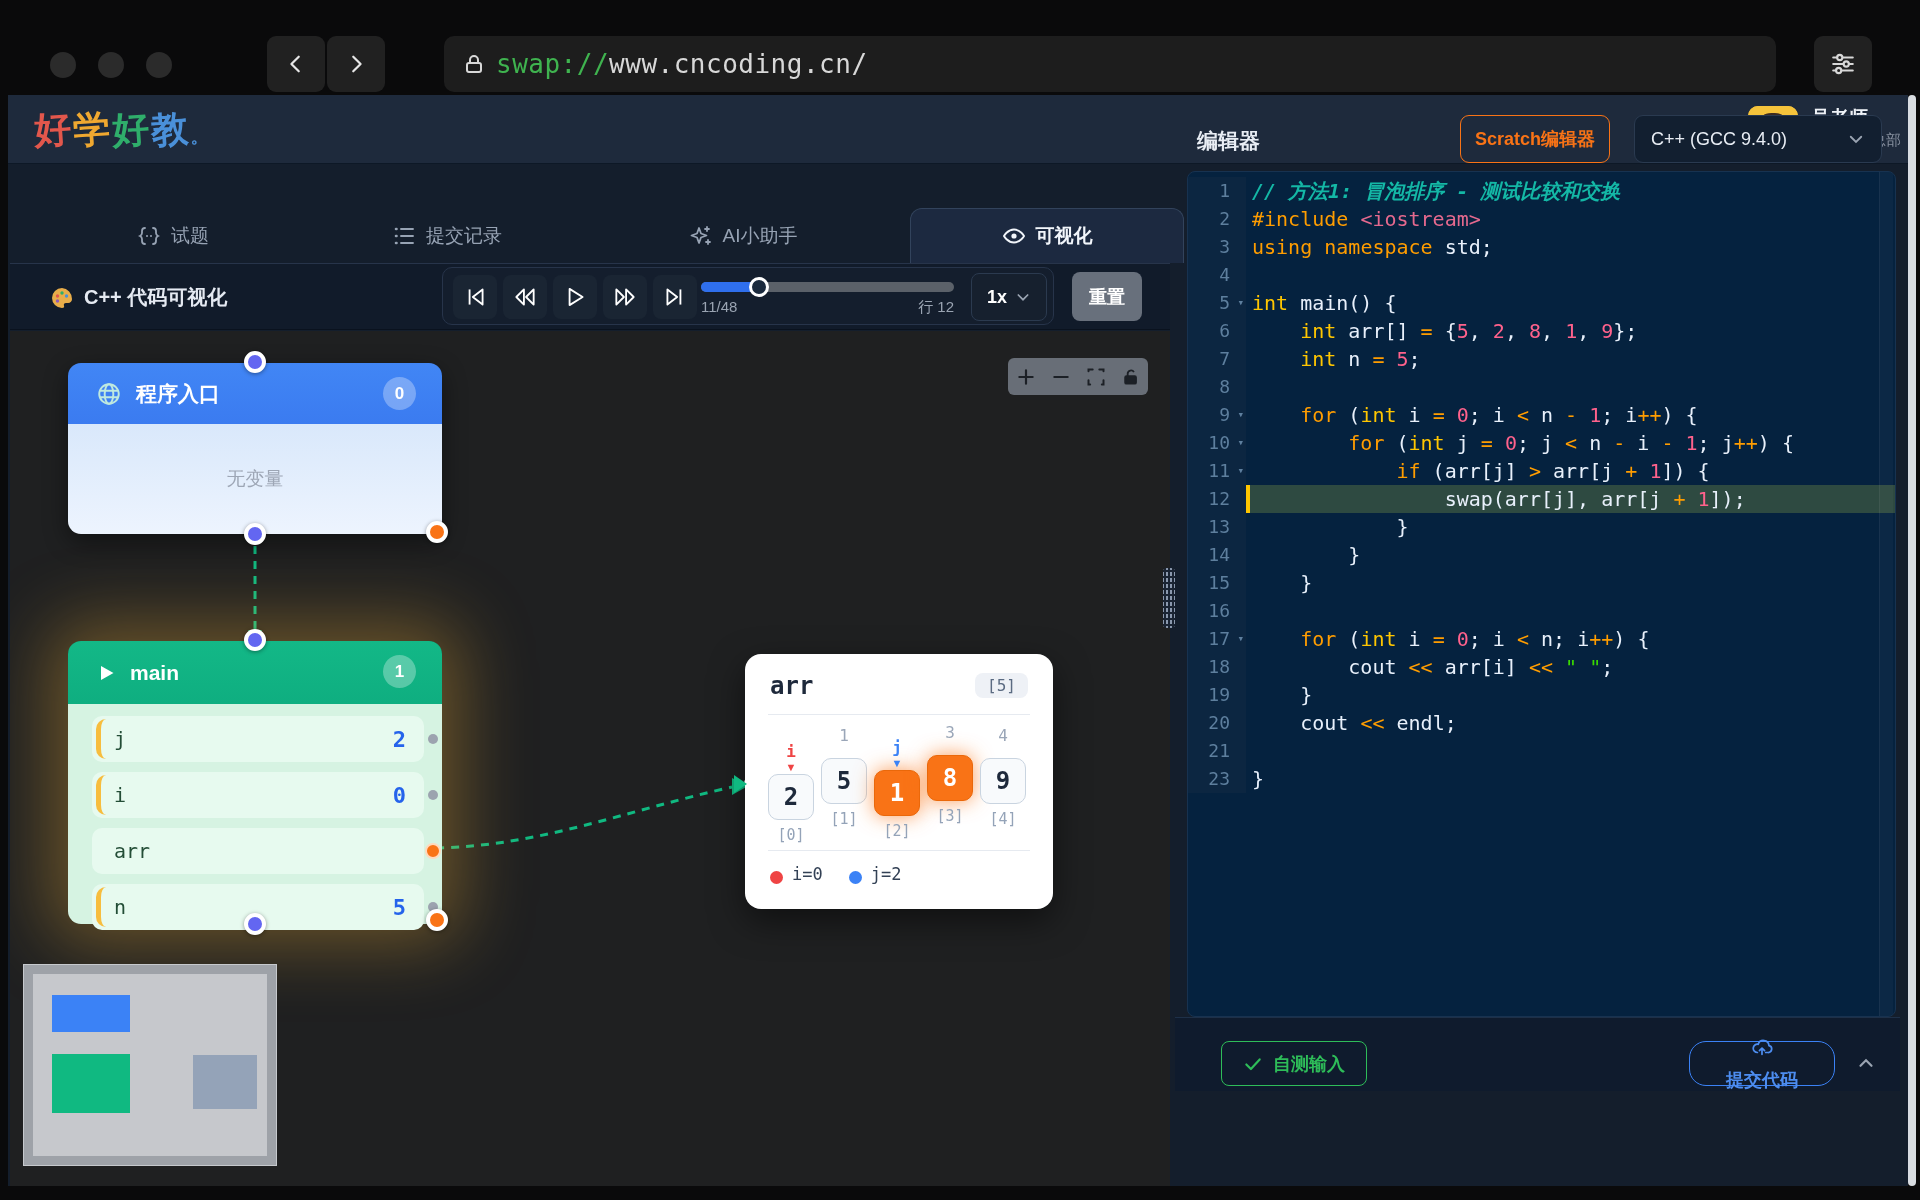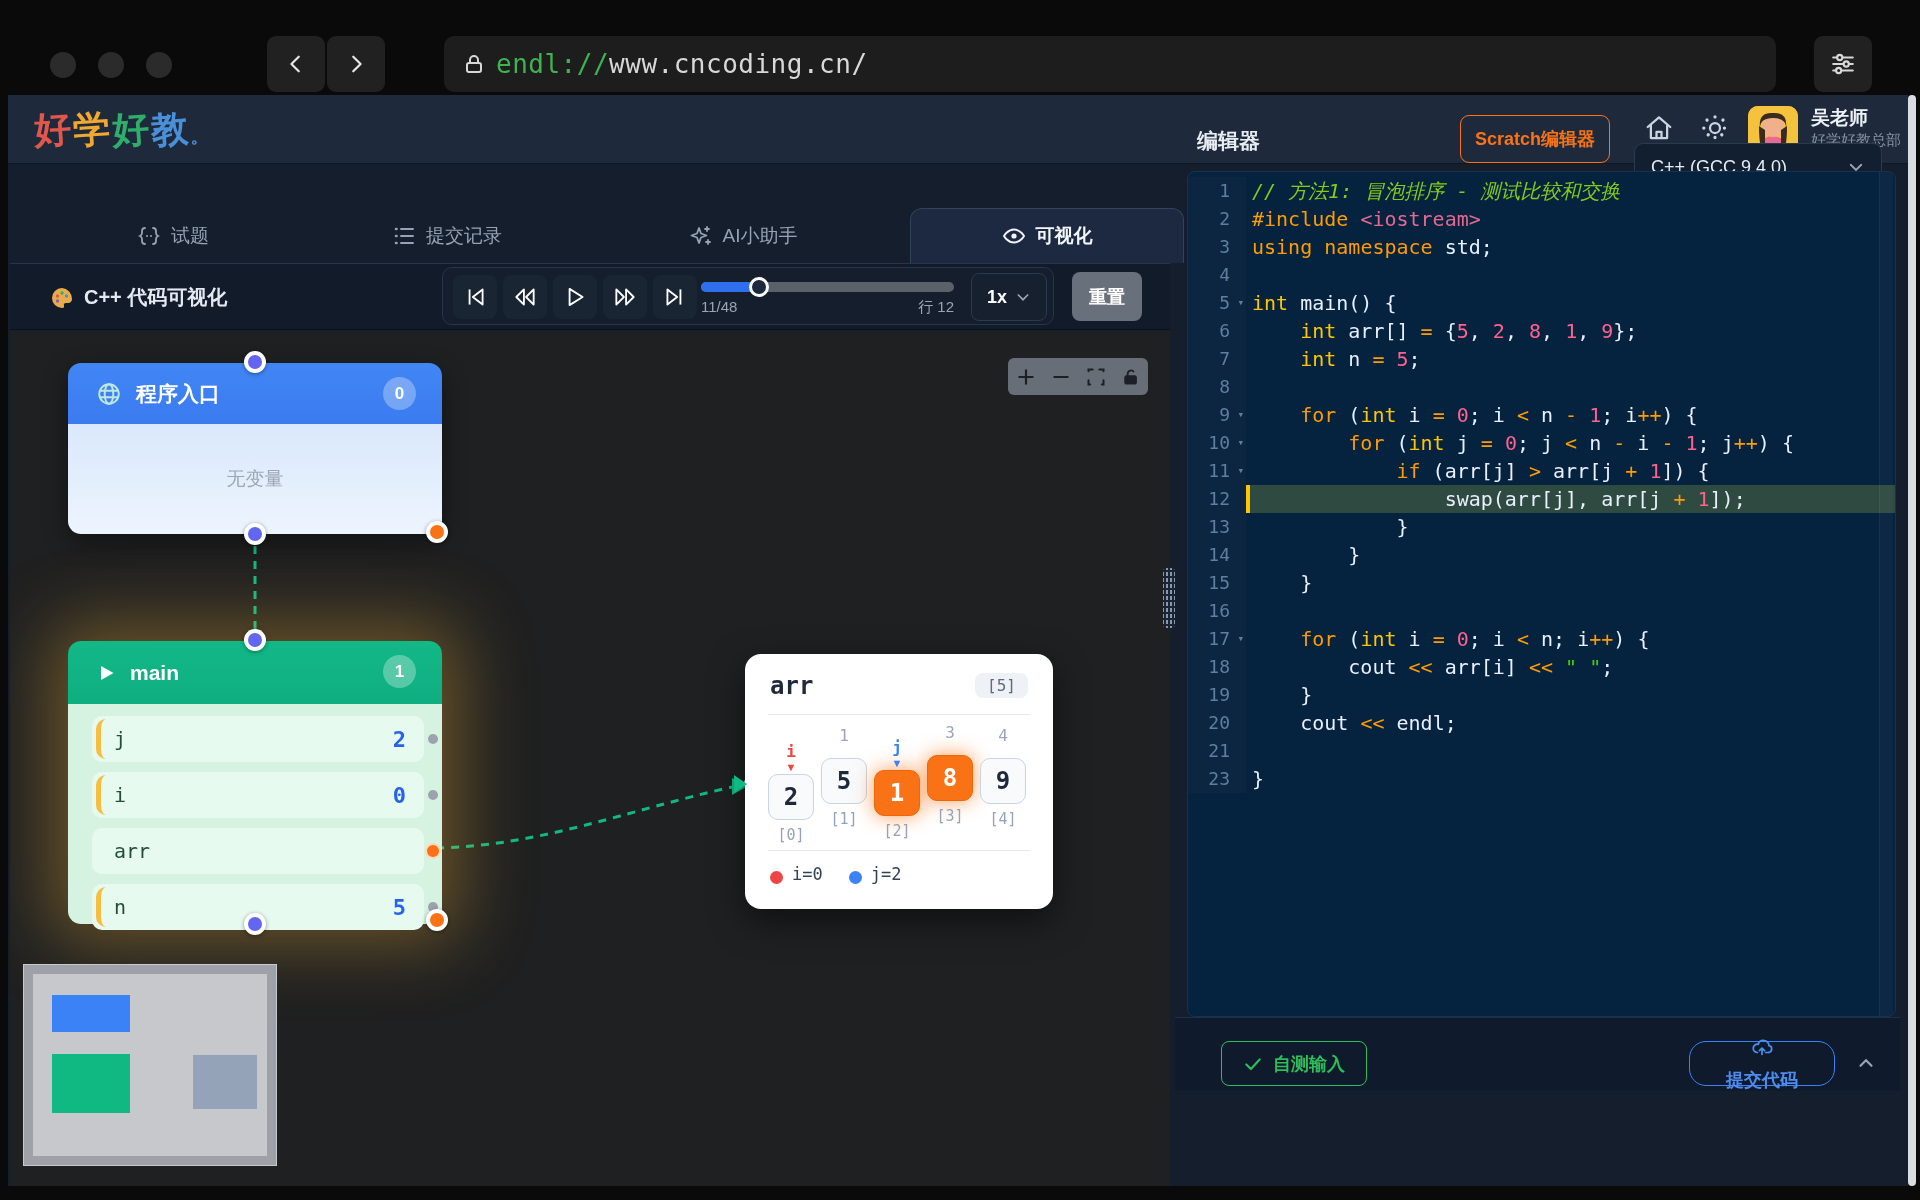--- a/index.html
+++ b/index.html
@@ -96,34 +96,34 @@
   #minimap .mm { position:absolute; }
 
   
   #grip { position:absolute; left:1163px; top:568px; width:12px; height:60px; background:#1a2433; border-radius:4px;
           background-image:radial-gradient(#8a98ad 1.2px, transparent 1.3px); background-size:4px 6px; background-position:2px 3px; }
 
   
   #edheader { position:absolute; left:1175px; top:113px; width:725px; height:60px; }
   #edtitle { position:absolute; left:22px; top:14px; color:#e8edf4; font-size:21px; font-weight:700; }
   #scratchbtn { position:absolute; left:285px; top:2px; width:150px; height:48px; border:1.5px solid #f97316; border-radius:9px; color:#f97316; font-size:18px; font-weight:600; display:flex; align-items:center; justify-content:center; background:transparent; }
-  #langsel { position:absolute; left:459px; top:2px; width:248px; height:48px; background:#121f30; border:1px solid #2a3a50; border-radius:9px; color:#e8edf4; font-size:18px; display:flex; align-items:center; padding:0 16px; justify-content:space-between;margin-top:28px; }
+  #langsel { position:absolute; left:459px; top:2px; width:248px; height:48px; background:#121f30; border:1px solid #2a3a50; border-radius:9px; color:#e8edf4; font-size:18px; display:flex; align-items:center; padding:0 16px; justify-content:space-between; }
 
   #codearea { position:absolute; left:1187px; top:171px; width:709px; height:846px; background:#05223f; border:1px solid #173250; border-radius:8px; overflow:hidden; font-family:"DejaVu Sans Mono",monospace; }
   #codelines { position:absolute; left:0; top:5px; width:100%; }
   .code-line { position:relative; display:flex; height:28px; line-height:28px; font-size:20px; }
   .code-line .gutter { position:relative; width:58px; flex:0 0 58px; text-align:right; padding-right:16px; color:#5e7f9e; font-size:18px; background:#0c2641; }
   .code-line .gutter .fold { position:absolute; right:2px; top:0; font-size:11px; color:#5e7f9e; }
   .code-line .code { position:relative; flex:1; white-space:pre; padding-left:6px; color:#e8f0fb; }
   .code-line.exec .code { background:#2e4a41; }
   .code-line.exec .code .execbar { position:absolute; left:0; top:0; width:4px; height:100%; background:#ffc600; }
   .code-line.active .code { background:rgba(255,255,255,.05); }
   .ind { display:inline-block; width:4ch; }
   .ind.guide { border-left:1px dotted rgba(126,166,204,.3); }
-  .tok-com { color:#84cc16; font-style:italic; }
+  .tok-com { color:#14b8a6; font-style:italic;font-weight:bold; }
   .tok-kw { color:#ff9d00; } .tok-op { color:#ff9d00; }
   .tok-type { color:#ffc600; }
   .tok-num { color:#ff628c; }
   .tok-inc { color:#e5698e; }
   .tok-str { color:#3ad900; }
   .tok-pun { color:#e8f0fb; }
   .cursor { display:inline-block; width:2px; height:20px; background:#fff; vertical-align:-3px; }
   #edscroll { position:absolute; right:2px; top:0; width:14px; height:100%; background:rgba(255,255,255,.03); border-left:1px solid rgba(255,255,255,.05); }
 
   #edfooter { position:absolute; left:1175px; top:1017px; width:725px; height:74px; background:#0f1b2d; border-top:1px solid #1e3048; }
@@ -156,21 +156,21 @@
           </svg>
         </span>
     </div>
     <div id="urlbar">
       <span>
           <svg width="24" height="24" viewBox="0 0 24 24" fill="none" stroke="#d8d8d8" stroke-width="2">
             <rect x="5" y="11" width="14" height="9" rx="2"></rect>
             <path d="M8 11V8a4 4 0 0 1 8 0v3"></path>
           </svg>
         </span>
-      <span class="urltext"><span class="scheme">endl://</span><span class="rest">www.cncoding.cn/</span></span>
+      <span class="urltext"><span class="scheme">swap://</span><span class="rest">www.cncoding.cn/</span></span>
     </div>
     <div id="chromebtn">
       <span>
           <svg width="26" height="26" viewBox="0 0 24 24" fill="none" stroke="currentColor" stroke-width="2" stroke-linecap="round">
             <path d="M3 6h18M3 12h18M3 18h18"></path>
             <circle cx="9" cy="6" r="2.4" fill="#212121"></circle>
             <circle cx="15" cy="12" r="2.4" fill="#212121"></circle>
             <circle cx="8" cy="18" r="2.4" fill="#212121"></circle>
           </svg>
         </span>

